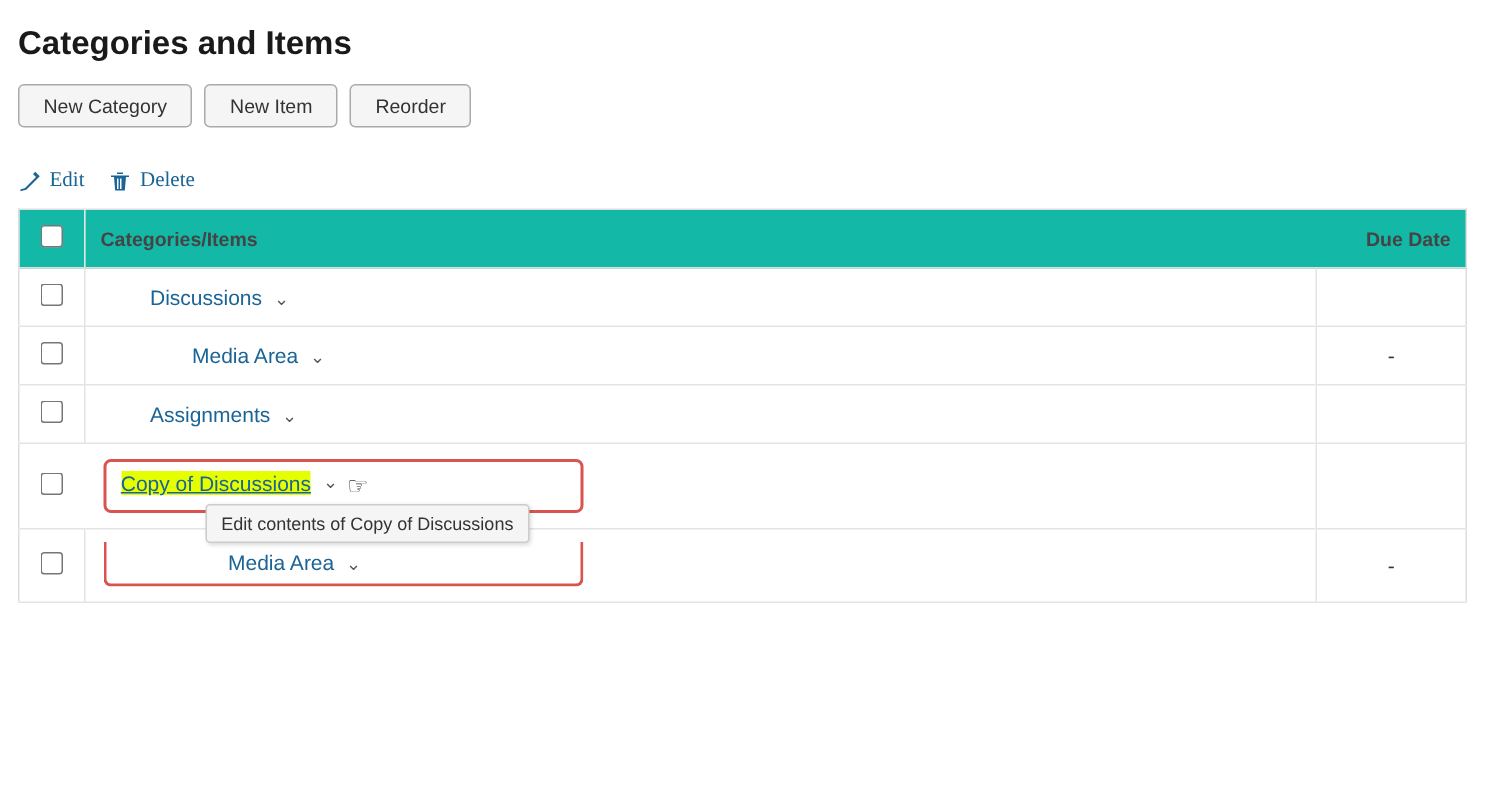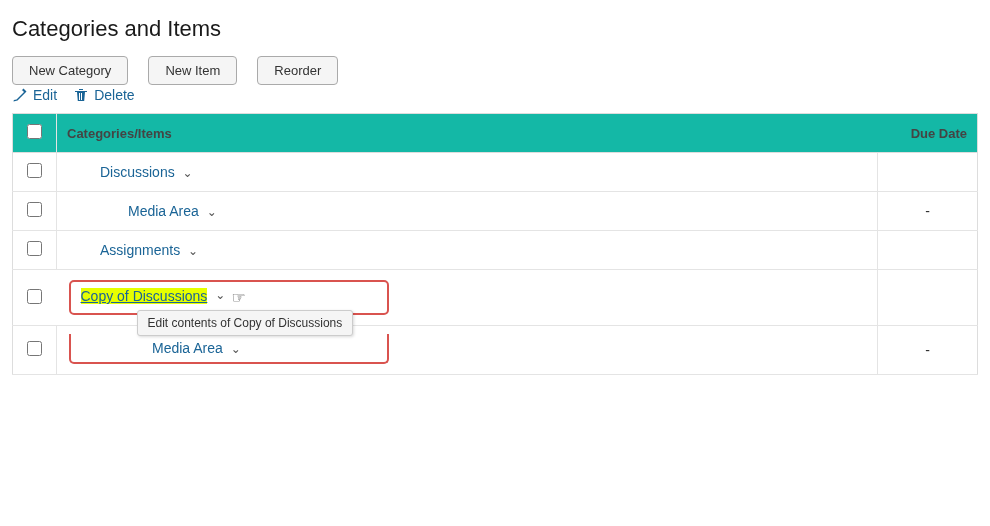--- a/index.html
+++ b/index.html
@@ -9,28 +9,28 @@
       background: #fff;
       color: #333;
       width: 990px;
       min-height: 526px;
     }
     .page-container {
       padding: 16px 12px;
     }
     .page-title {
       font-size: 22px;
-      font-weight: 400;
+      font-weight: 700;
       color: #1a1a1a;
       margin-bottom: 14px;
     }
     .toolbar {
       display: flex;
-      gap: 20px;
-      margin-bottom: 2px;
+      gap: 8px;
+      margin-bottom: 28px;
     }
     .toolbar-btn {
       padding: 6px 16px;
       border: 1px solid #aaa;
       border-radius: 4px;
       background: #f5f5f5;
       font-size: 13px;
       cursor: pointer;
       color: #333;
     }
@@ -41,20 +41,21 @@
       align-items: center;
     }
     .action-link {
       display: flex;
       align-items: center;
       gap: 5px;
       color: #1a6496;
       font-size: 14px;
       cursor: pointer;
       text-decoration: none;
+      font-family: Liberation Serif, serif;
     }
     .edit-icon, .delete-icon {
       width: 16px;
       height: 16px;
       display: inline-block;
     }
     table {
       width: 100%;
       border-collapse: collapse;
       border: 1px solid #ddd;

